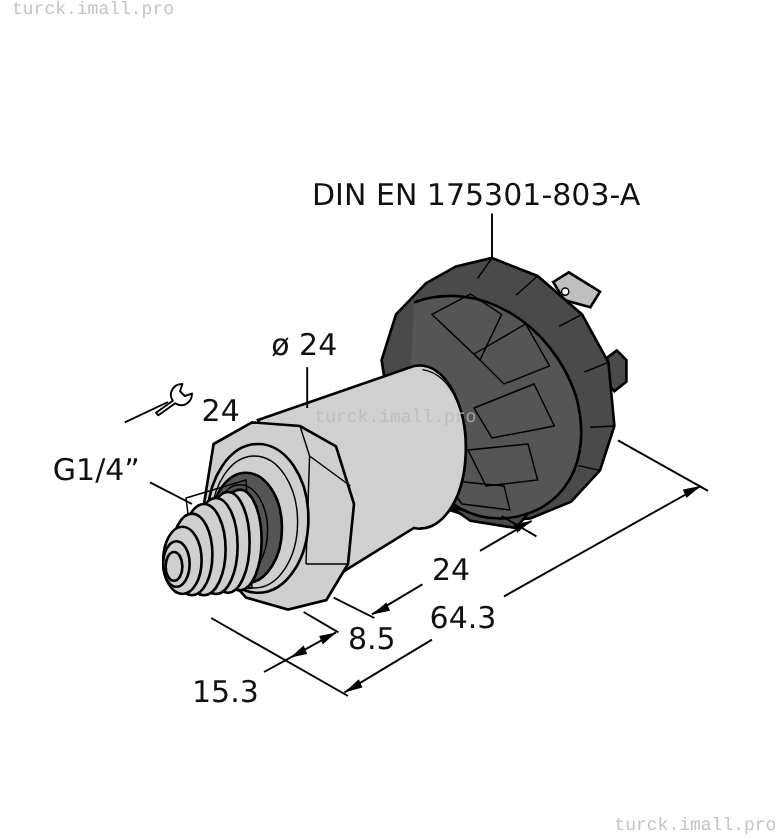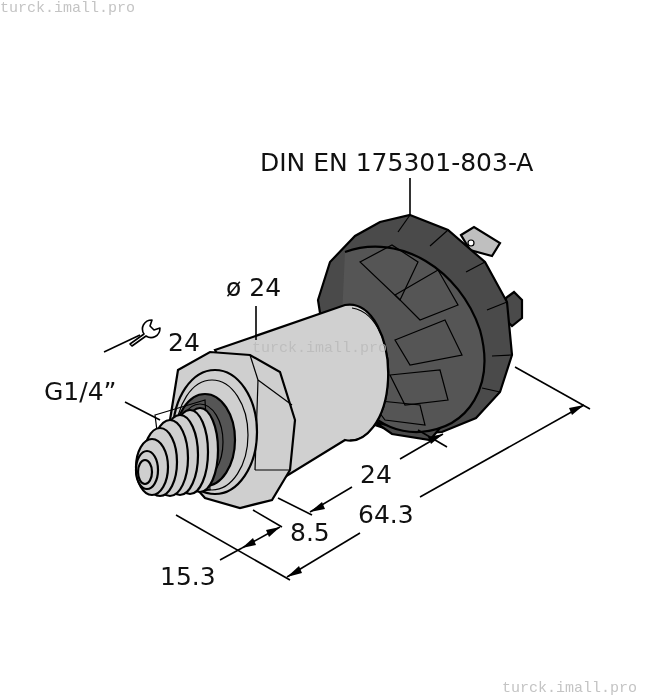--- a/index.html
+++ b/index.html
@@ -1,17 +1,17 @@
 <!DOCTYPE html>
 <html><head>
 <meta charset="utf-8">
 <style>
   html, body { margin: 0; padding: 0; background: #ffffff; }
   body { width: 653px; height: 700px; position: relative; overflow: hidden; font-family: "DejaVu Sans", sans-serif; }
-  .wm { position: absolute; font-family: "Liberation Mono", monospace; font-size: 15px; color: #c4c4c4; }
+  .wm { position: absolute; font-family: "Liberation Mono", monospace; font-size: 15px; color: #c4c4c4; margin-left: 10px; }
   #wm-top { left: 0px; top: 0px; }
   #wm-bottom { left: 502px; top: 680px; }
   #wm-mid { left: 252px; top: 340px; color: #b9b9b9; opacity: 0.8; }
   svg#drawing { position: absolute; left: 0; top: 0; }
   .lbl { font-family: "DejaVu Sans", sans-serif; font-size: 25px; fill: #111; }
   .ln { stroke: #000; stroke-width: 1.6; fill: none; }
   .ol { stroke: #000; stroke-width: 2.2; }
   .thin { stroke: #000; stroke-width: 1.2; fill: none; }
 </style>
 </head>

